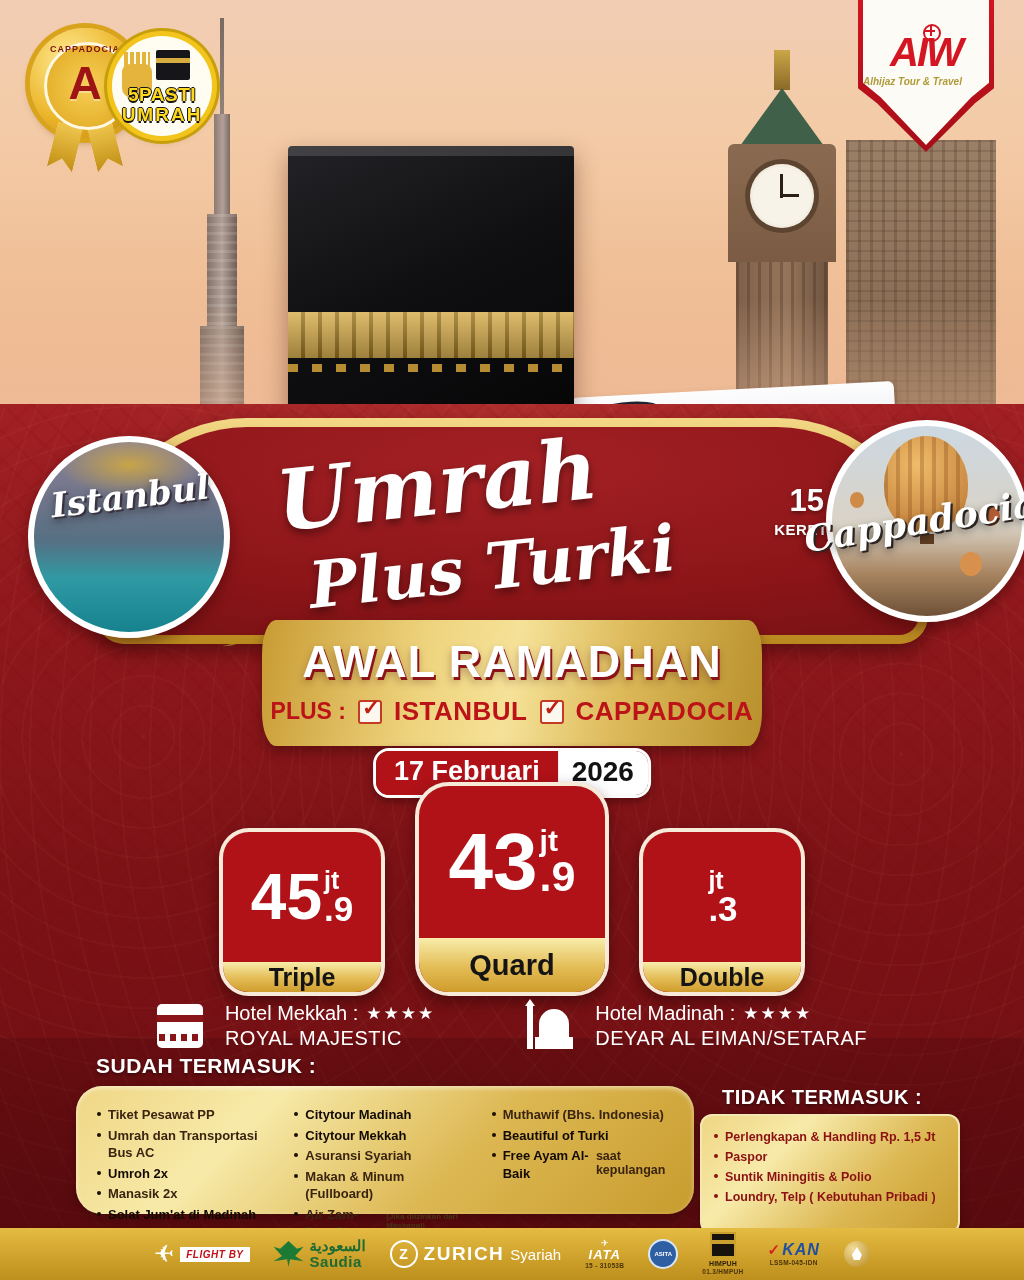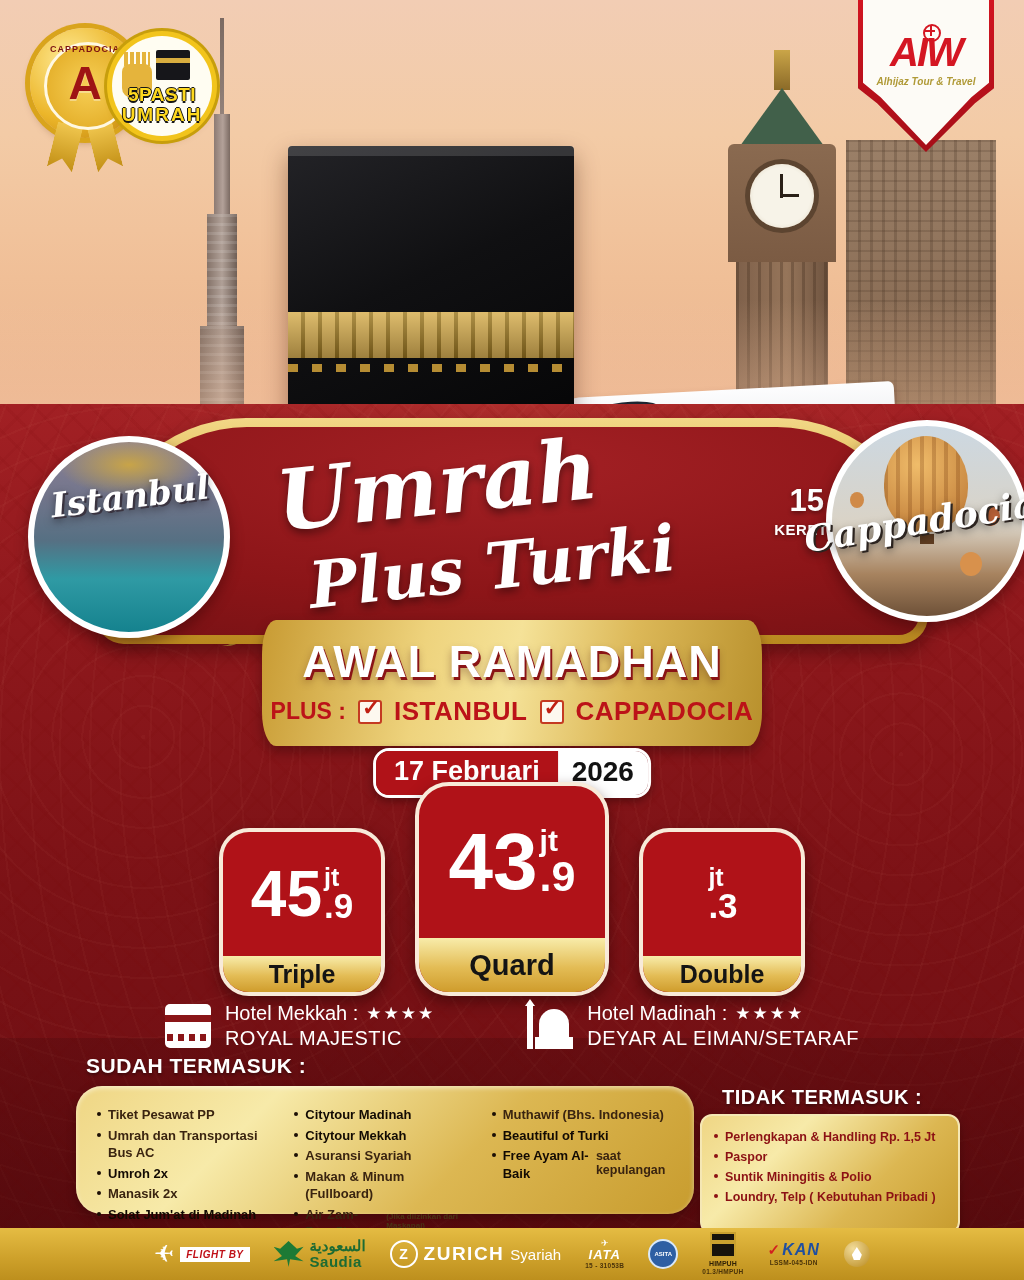--- a/index.html
+++ b/index.html
@@ -122,21 +122,21 @@
     filter:drop-shadow(0 4px 6px rgba(80,20,10,.4));}
   .shield-in{position:absolute;left:5px;top:0;right:5px;bottom:7px;background:#fdfbf6;
     clip-path:polygon(0 0,100% 0,100% 57%,86% 67%,50% 100%,14% 67%,0 57%);}
   .aiw{position:absolute;left:0;top:30px;width:100%;text-align:center;
     font-size:40px;font-weight:bold;font-style:italic;color:#d41622;letter-spacing:-2px;
     font-family:"Liberation Sans",sans-serif;}
   .aiw-globe{position:absolute;left:60px;top:24px;width:14px;height:14px;border-radius:50%;
     border:2px solid #d41622;}
   .aiw-globe::before{content:"";position:absolute;left:5px;top:0;width:2px;height:10px;background:#d41622;}
   .aiw-globe::after{content:"";position:absolute;left:0;top:4px;width:10px;height:2px;background:#d41622;}
-  .shield-tag{position:absolute;left:0;top:76px;width:100%;text-align:center;
+  .shield-tag{position:absolute;left:0;top:76px;width:100%;text-align:left;
     font-size:10px;font-style:italic;font-weight:bold;color:#b09a37;}
 
   
   .circle{border-radius:50%;border:6px solid #fff;box-shadow:0 6px 14px rgba(50,5,5,.45);}
   .ist{left:28px;top:436px;width:190px;height:190px;
     background:
       radial-gradient(60% 26% at 50% 12%,#c8a448 0%,transparent 62%),
       linear-gradient(180deg,#8c8298 0%,#70748a 30%,#567083 52%,#2f9aa4 72%,#15828e 100%);}
   .ist-label{position:absolute;left:6px;top:34px;width:180px;text-align:center;
     font-family:"DejaVu Serif",serif;font-style:italic;font-weight:bold;font-size:34px;color:#fff;
@@ -214,44 +214,44 @@
   .num{font-weight:bold;}
   .sm .num{font-size:64px;}
   .lg .num{font-size:80px;}
   .frac{display:flex;flex-direction:column;align-items:flex-start;margin-left:2px;}
   .jt{font-weight:bold;line-height:.95;}
   .dec{font-weight:bold;line-height:.95;}
   .sm .jt{font-size:25px;} .sm .dec{font-size:35px;}
   .lg .jt{font-size:30px;} .lg .dec{font-size:43px;}
   .plabel{background:linear-gradient(180deg,#f8ecaa 0%,#e3bc55 55%,#cf9c2c 100%);
     color:#141414;font-weight:bold;display:flex;align-items:center;justify-content:center;}
-  .sm .plabel{height:36px;font-size:25px;}
+  .sm .plabel{height:30px;font-size:25px;}
   .lg .plabel{height:54px;font-size:29px;}
 
   
   .hotels{left:0;top:1002px;width:1024px;display:flex;justify-content:center;gap:92px;}
-  .hotel{display:flex;align-items:center;gap:14px;}
+  .hotel{display:flex;align-items:center;gap:22px;}
   .h-texts{display:flex;flex-direction:column;gap:2px;}
   .h-line1{font-size:20px;color:#fff;display:flex;gap:8px;align-items:center;}
   .h-stars{font-size:17px;color:#fff;letter-spacing:2px;}
   .h-name{font-size:20px;color:#fff;letter-spacing:.5px;}
   .kicon{width:46px;height:44px;background:#fff;border-radius:5px;position:relative;}
   .kicon::before{content:"";position:absolute;left:0;top:11px;width:100%;height:7px;background:#8a1518;}
   .kicon::after{content:"";position:absolute;left:2px;bottom:7px;width:42px;height:7px;
     background:repeating-linear-gradient(90deg,#8a1518 0 6px,transparent 6px 11px);}
   .micon{width:46px;height:46px;position:relative;}
   .m-dome{position:absolute;left:12px;top:6px;width:30px;height:30px;background:#fff;
     border-radius:50% 50% 8% 8%;}
   .m-base{position:absolute;left:8px;bottom:0;width:38px;height:12px;background:#fff;}
   .m-min{position:absolute;left:0;top:0;width:6px;height:46px;background:#fff;}
   .m-min::before{content:"";position:absolute;left:-2px;top:-4px;width:0;height:0;
     border-left:5px solid transparent;border-right:5px solid transparent;border-bottom:7px solid #fff;}
 
   
-  .inc-head{left:86px;top:1054px;font-size:21px;font-weight:bold;color:#fff;letter-spacing:.5px;
+  .inc-head{left:96px;top:1054px;font-size:21px;font-weight:bold;color:#fff;letter-spacing:.5px;
     text-shadow:0 2px 3px rgba(0,0,0,.4);}
   .inc-box{left:76px;top:1086px;width:618px;height:128px;
     background:linear-gradient(135deg,#efd684 0%,#f7eaa9 28%,#dcb752 62%,#c89c2e 100%);
     border-radius:26px;box-shadow:inset 0 2px 5px rgba(255,255,255,.55),0 4px 10px rgba(40,4,4,.4);
     display:flex;gap:10px;padding:14px 18px;box-sizing:border-box;}
   .inc-col{list-style:none;margin:3px;padding:0;flex:1;}
   .inc-col li{display:flex;align-items:baseline;margin:3px 0;}
   .dot{width:4px;height:4px;border-radius:50%;background:#1c0f05;margin-right:7px;flex:none;
     position:relative;top:-3px;}
   .txt{font-size:13px;font-weight:bold;color:#3a2410;line-height:1.35;}

